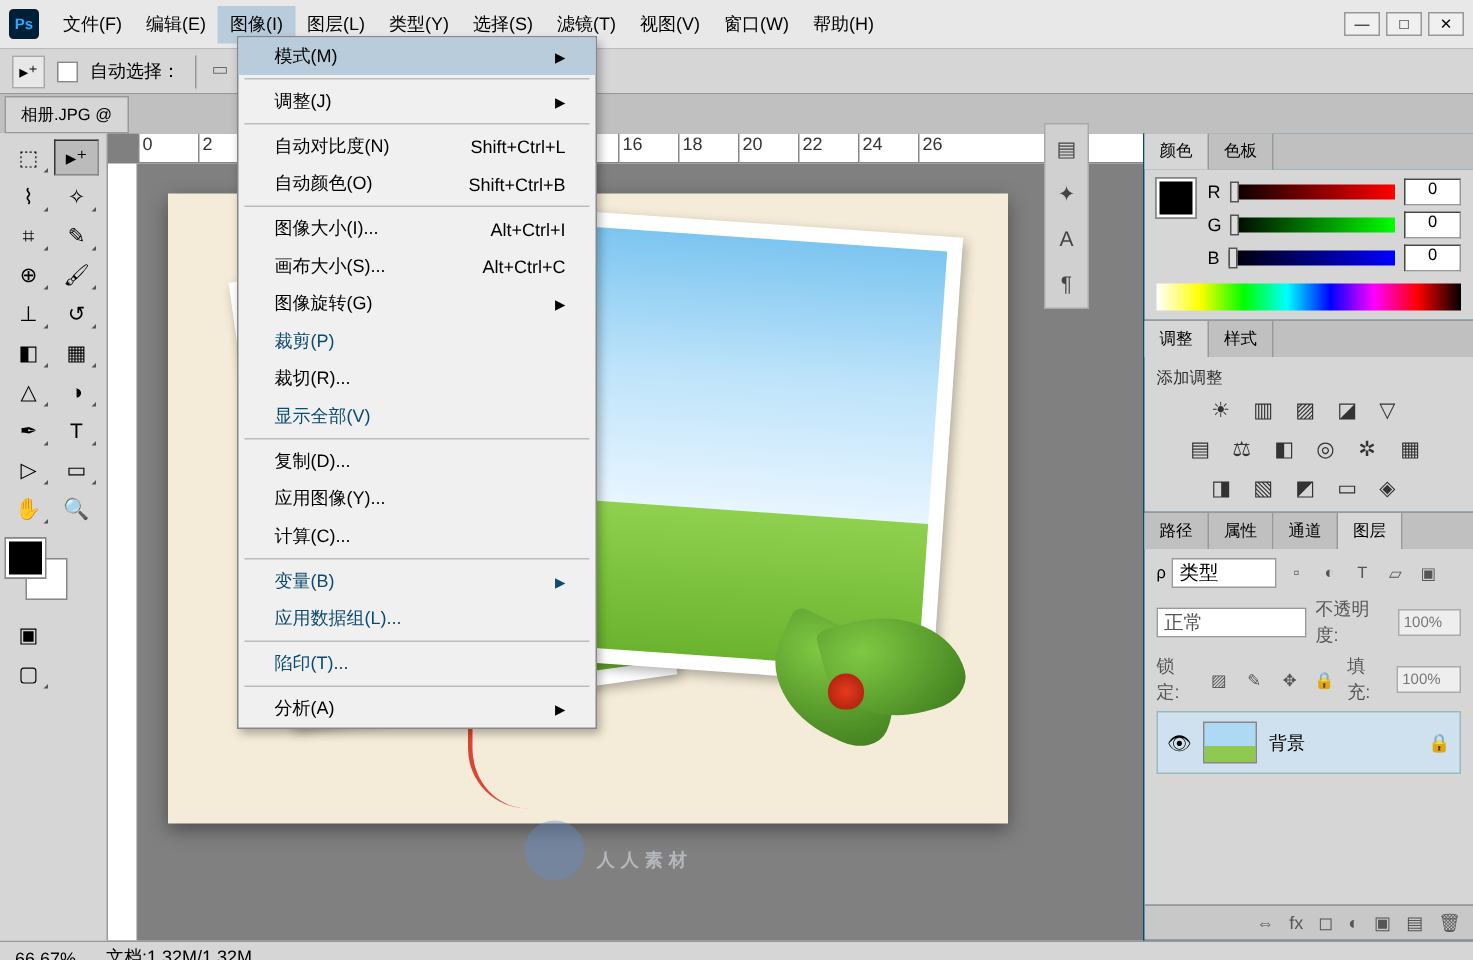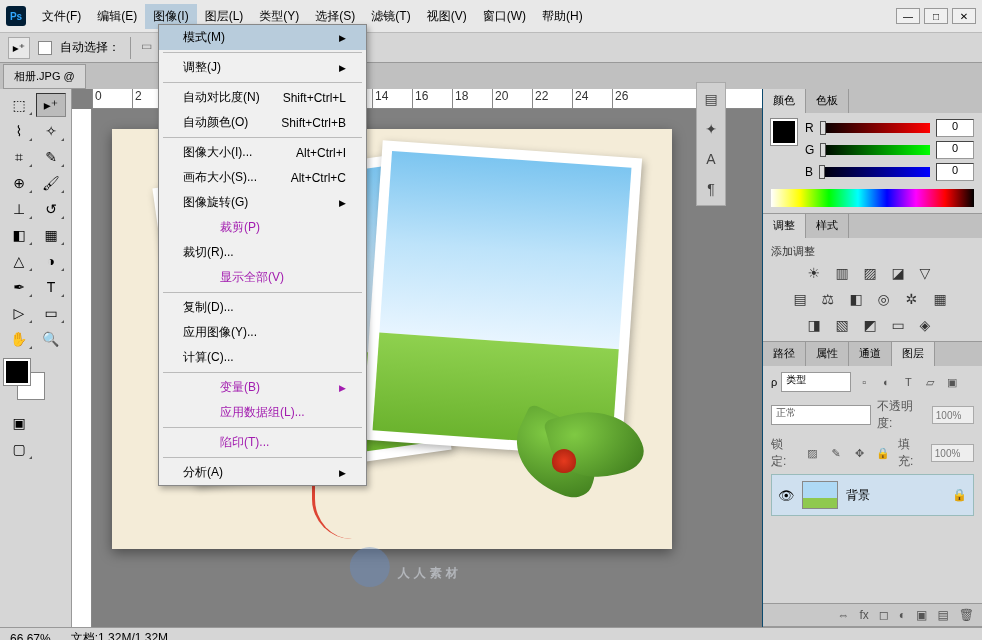--- a/index.html
+++ b/index.html
@@ -41,24 +41,24 @@
 .photo-frame.back { left: 60px; top: 40px; transform: rotate(-8deg); }
 .photo-frame.front { left: 260px; top: 20px; transform: rotate(4deg); }
 .photo-sky { width: 100%; height: 65%; background: linear-gradient(#7cc5f0, #bde3fa, #e8f5ff); }
 .photo-grass { width: 100%; height: 35%; background: linear-gradient(#8fd14f, #6bb32e); }
 .leaf { position: absolute; right: 20px; bottom: 30px; width: 140px; height: 100px; }
 .leaf-shape { width: 90px; height: 70px; background: radial-gradient(ellipse at 30% 30%, #7fc943, #3d7a1c); border-radius: 10% 80% 30% 70%; transform: rotate(25deg); position: absolute; }
 .leaf-shape.l2 { transform: rotate(-15deg) translateX(40px); }
 .ladybug { position: absolute; width: 24px; height: 24px; background: radial-gradient(#e63a1e, #a01e0c); border-radius: 50% 50% 45% 45%; top: 30px; left: 40px; }
 .ribbon { position: absolute; left: 200px; bottom: 10px; width: 60px; height: 80px; border-left: 3px solid #d43; border-radius: 0 0 0 40px; }
 
-.dropdown-menu { position: absolute; top: 24px; left: 158px; width: 209px; background: #f0f0f0; border: 1px solid #888; box-shadow: 2px 3px 6px rgba(0,0,0,0.3); z-index: 100; }
+.dropdown-menu { position: absolute; top: 24px; left: 158px; width: 240px; background: #f0f0f0; border: 1px solid #888; box-shadow: 2px 3px 6px rgba(0,0,0,0.3); z-index: 100; }
 .dd-item { display: flex; justify-content: space-between; padding: 4px 20px 4px 24px; align-items: center; }
 .dd-item:hover, .dd-item.highlight { background: #b8ccdc; }
-.dd-item.disabled { color: #a21caf; margin-left: 37px; }
+.dd-item.disabled { color: #0c4a6e; }
 .dd-sep { border-top: 1px solid #bbb; margin: 2px 4px; }
 .dd-arrow { font-size: 9px; }
 
 .right-panels { width: 220px; background: #0369a1; border-left: 1px solid #0c4a6e; display: flex; flex-direction: column; }
 .mini-icons { position: absolute; right: 256px; top: 82px; width: 30px; display: flex; flex-direction: column; gap: 10px; background: #d0d0d0; padding: 6px 4px; border: 1px solid #aaa; }
 .mini-icon { width: 20px; height: 20px; display: flex; align-items: center; justify-content: center; font-size: 14px; color: #444; }
 
 .panel { border-bottom: 1px solid #999; }
 .panel-tabs { display: flex; background: #c0c0c0; height: 24px; }
 .panel-tab { padding: 4px 10px; background: #c0c0c0; border-right: 1px solid #999; font-size: 11px; }
@@ -73,21 +73,21 @@
 .slider-thumb { position: absolute; left: 0; top: -2px; width: 6px; height: 14px; background: #ddd; border: 1px solid #555; }
 .color-val { width: 38px; height: 18px; border: 1px inset #999; background: #fff; text-align: center; font-size: 11px; }
 .spectrum { height: 18px; background: linear-gradient(to right, #fff, #ff0, #0f0, #0ff, #00f, #f0f, #f00, #000); margin-top: 4px; }
 .mini-swatch { width: 26px; height: 26px; background: #000; border: 2px solid #fff; outline: 1px solid #888; }
 
 .adj-title { font-size: 11px; color: #333; margin-bottom: 6px; }
 .adj-icons { display: flex; flex-wrap: wrap; gap: 10px; justify-content: center; }
 .adj-icon { width: 18px; height: 18px; color: #333; font-size: 14px; }
 
 .layer-controls { display: flex; gap: 4px; align-items: center; margin-bottom: 6px; }
-.layer-select { flex: none; width: 70px; height: 20px; border: 1px solid #999; background: #fff; padding: 0 4px; font-size: 10px; }
+.layer-select { flex: none; width: 70px; height: 20px; border: 1px solid #999; background: #fff; padding: 0 4px; font-size: 13px; }
 .layer-icon-btn { width: 18px; height: 18px; font-size: 11px; color: #555; display: flex; align-items: center; justify-content: center; }
 .layer-row2 { display: flex; gap: 6px; align-items: center; font-size: 11px; color: #555; margin-bottom: 4px; }
 .pct-box { width: 44px; height: 18px; border: 1px solid #aaa; background: #eee; padding: 0 3px; font-size: 10px; color: #777; display: flex; align-items: center; }
 .layer-item { display: flex; align-items: center; gap: 8px; padding: 6px; background: #cfe0ef; border: 1px solid #9bb; }
 .eye-icon { width: 16px; font-size: 13px; }
 .layer-thumb { width: 36px; height: 28px; background: linear-gradient(#aed9f5 60%, #8fc94f 60%); border: 1px solid #888; }
 .lock-icon { margin-left: auto; color: #777; }
 .layer-footer { display: flex; gap: 10px; padding: 4px 8px; background: #c8c8c8; border-top: 1px solid #999; justify-content: flex-end; font-size: 11px; color: #555; }
 
 .statusbar { height: 22px; background: #d6d6d6; border-top: 1px solid #999; display: flex; align-items: center; padding: 0 10px; gap: 20px; font-size: 11px; }

